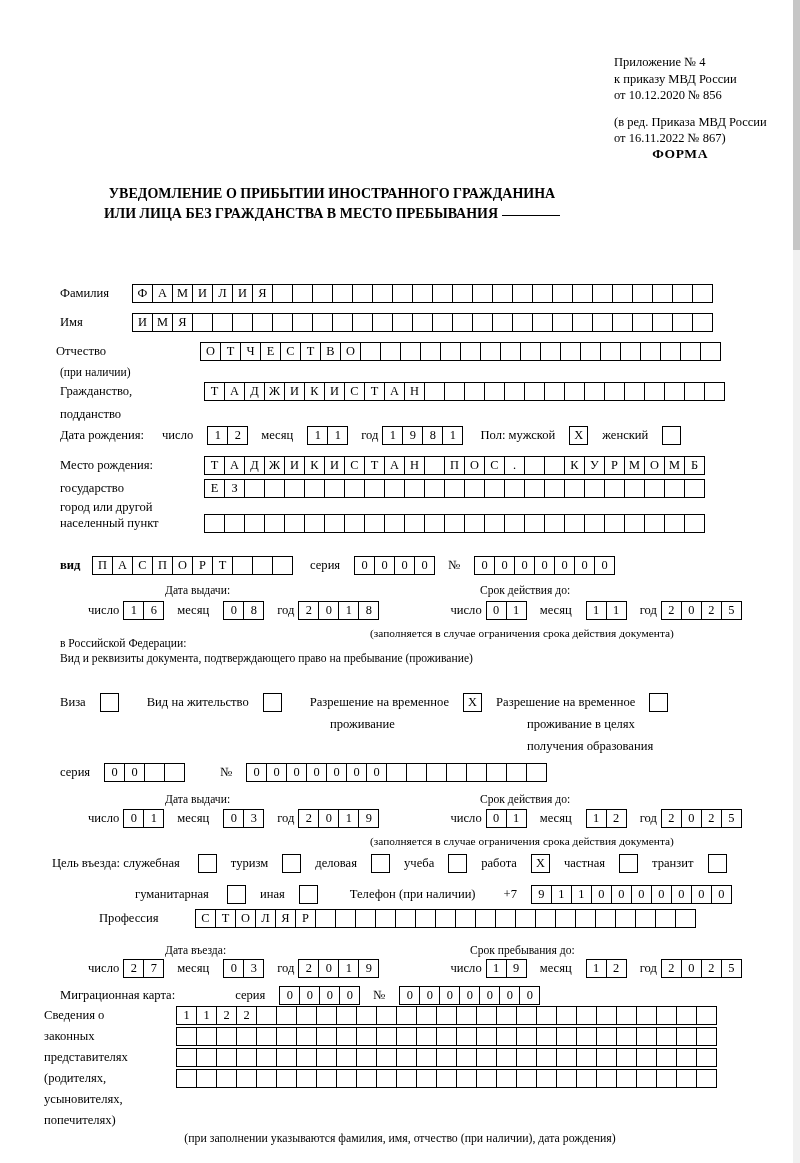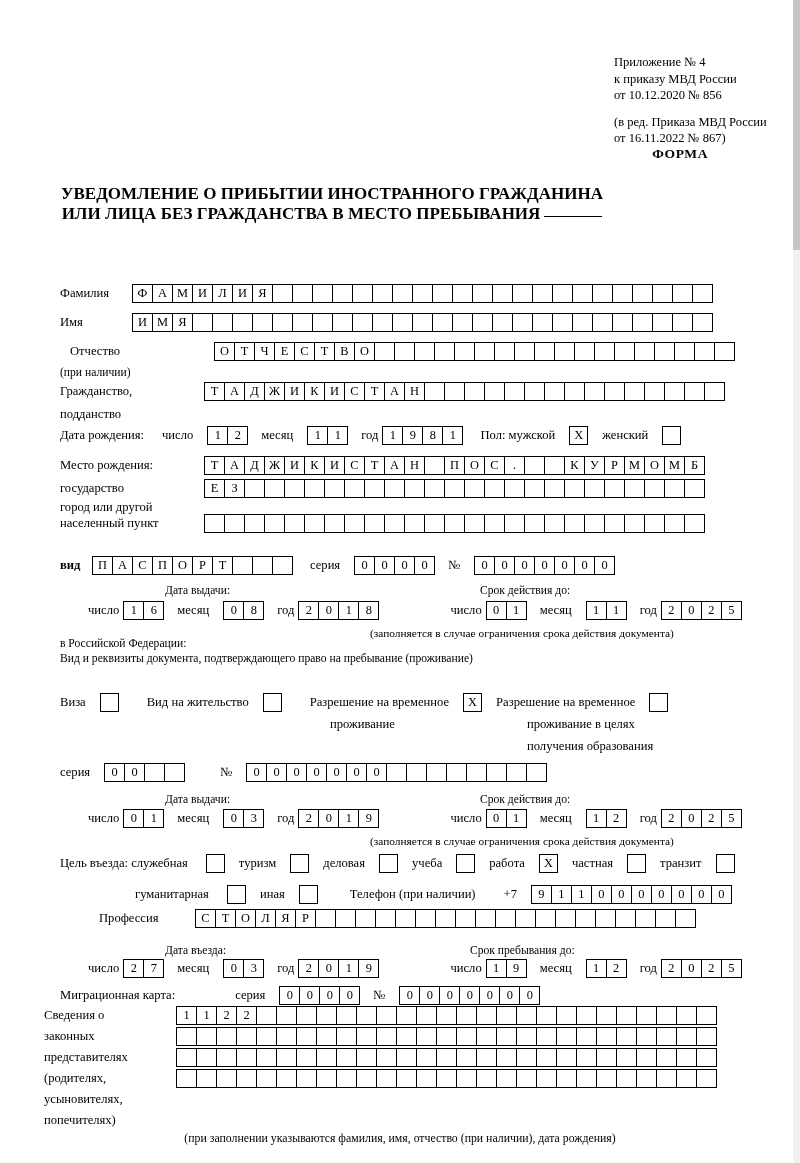--- a/index.html
+++ b/index.html
@@ -37,21 +37,21 @@
     font-size: 13.5px;
     font-weight: bold;
     letter-spacing: 0.6px;
   }
   .title {
     position: absolute;
     top: 184px;
     left: 0;
     width: 664px;
     text-align: center;
-    font-size: 17px;
+    font-size: 14px;
     font-weight: bold;
     line-height: 20px;
   }
   .title .ln2 { white-space: nowrap; }
   .title .tail {
     display: inline-block;
     width: 58px;
     border-bottom: 1px solid #000;
     vertical-align: 2px;
     margin-left: 4px;
@@ -182,21 +182,21 @@
     </span>
   </div>
 
   <div class="row" style="top:312px; left:60px;">
     <span class="lbl" style="width:68px;">Имя</span>
     <span class="boxes">
       <span class="cell">И</span><span class="cell">М</span><span class="cell">Я</span><span class="cell"></span><span class="cell"></span><span class="cell"></span><span class="cell"></span><span class="cell"></span><span class="cell"></span><span class="cell"></span><span class="cell"></span><span class="cell"></span><span class="cell"></span><span class="cell"></span><span class="cell"></span><span class="cell"></span><span class="cell"></span><span class="cell"></span><span class="cell"></span><span class="cell"></span><span class="cell"></span><span class="cell"></span><span class="cell"></span><span class="cell"></span><span class="cell"></span><span class="cell"></span><span class="cell"></span><span class="cell"></span><span class="cell"></span>
     </span>
   </div>
 
-  <div class="row" style="top:341px; left:70px;">
+  <div class="row" style="top:341px; left:56px;">
     <span class="lbl" style="width:140px;">Отчество</span>
     <span class="boxes">
       <span class="cell">О</span><span class="cell">Т</span><span class="cell">Ч</span><span class="cell">Е</span><span class="cell">С</span><span class="cell">Т</span><span class="cell">В</span><span class="cell">О</span><span class="cell"></span><span class="cell"></span><span class="cell"></span><span class="cell"></span><span class="cell"></span><span class="cell"></span><span class="cell"></span><span class="cell"></span><span class="cell"></span><span class="cell"></span><span class="cell"></span><span class="cell"></span><span class="cell"></span><span class="cell"></span><span class="cell"></span><span class="cell"></span><span class="cell"></span><span class="cell"></span>
     </span>
   </div>
   <div class="row" style="top:362px; left:60px;">
     <span class="lbl small">(при наличии)</span>
   </div>
 
   <div class="row" style="top:381px; left:60px;">
@@ -373,21 +373,21 @@
     <span class="boxes"><span class="cell">1</span><span class="cell">2</span></span>
     <span class="sep tight"></span>
     <span class="lbl">год</span>
     <span class="boxes"><span class="cell">2</span><span class="cell">0</span><span class="cell">2</span><span class="cell">5</span></span>
   </div>
 
   <div class="row" style="top:831px; left:370px;">
     <span class="note">(заполняется в случае ограничения срока действия документа)</span>
   </div>
 
-  <div class="row" style="top:853px; left:60px;">
+  <div class="row" style="top:853px; left:52px;">
     <span class="lbl">Цель въезда: служебная</span>
     <span class="sep"></span>
     <span class="chk"></span>
     <span class="sep tight"></span>
     <span class="lbl">туризм</span>
     <span class="sep tight"></span>
     <span class="chk"></span>
     <span class="sep tight"></span>
     <span class="lbl">деловая</span>
     <span class="sep tight"></span>

